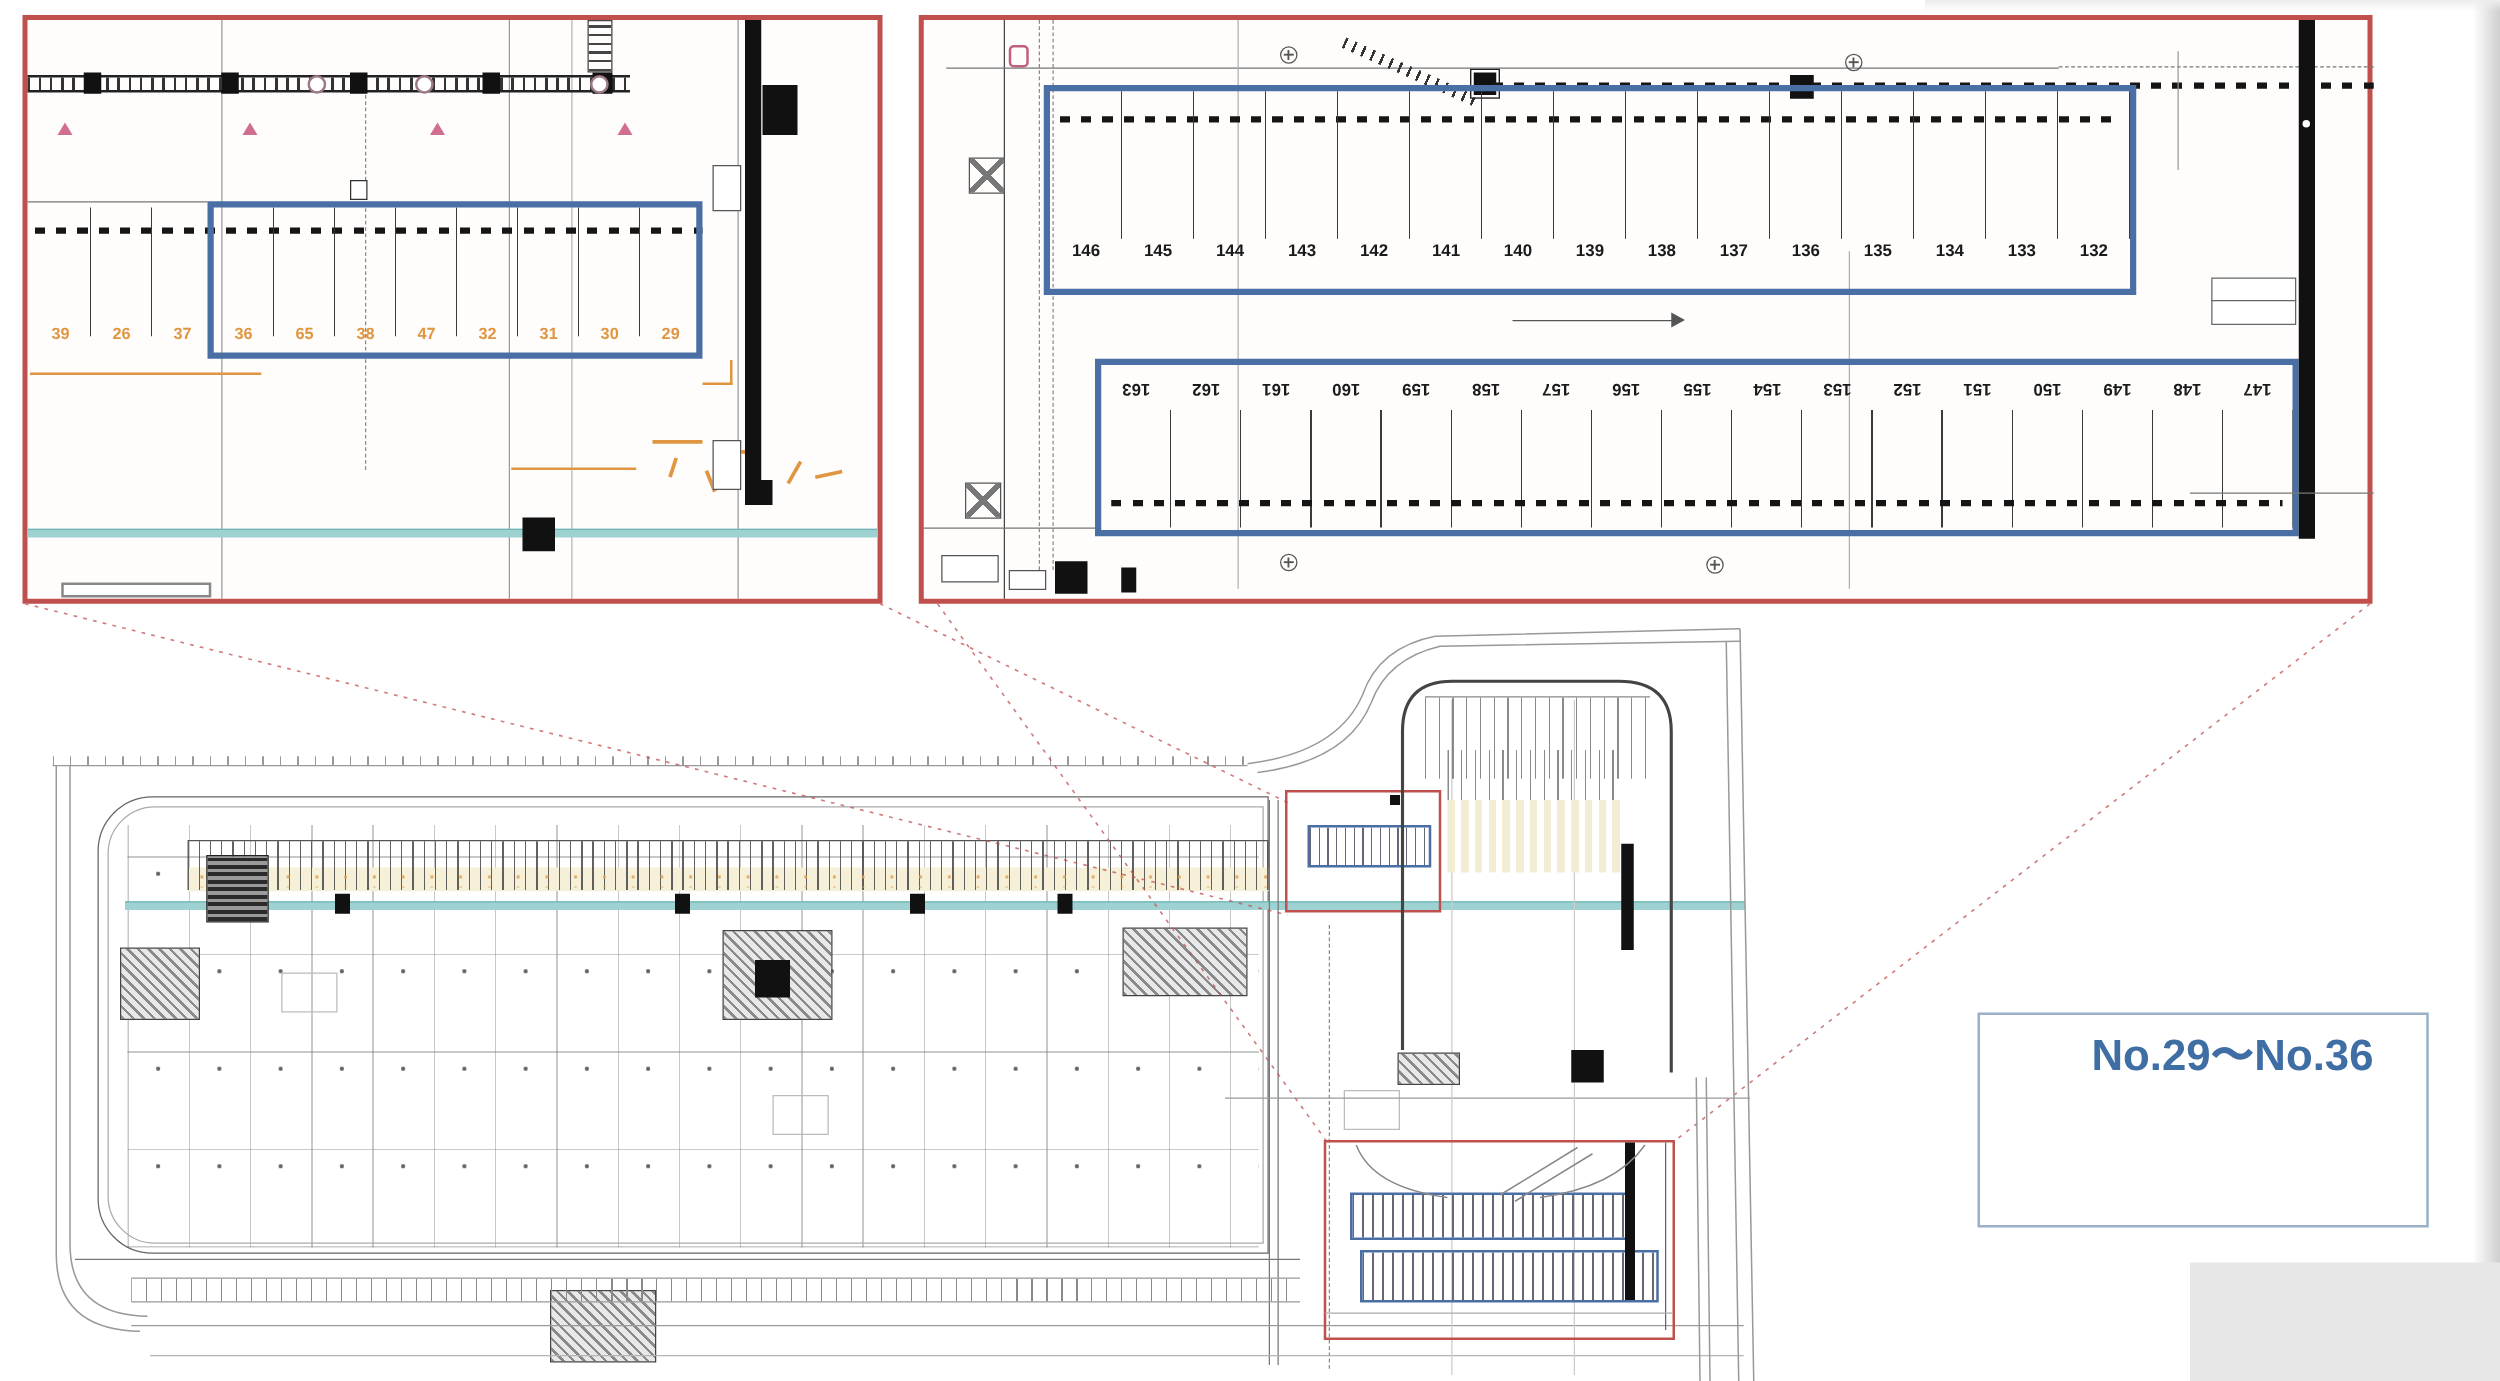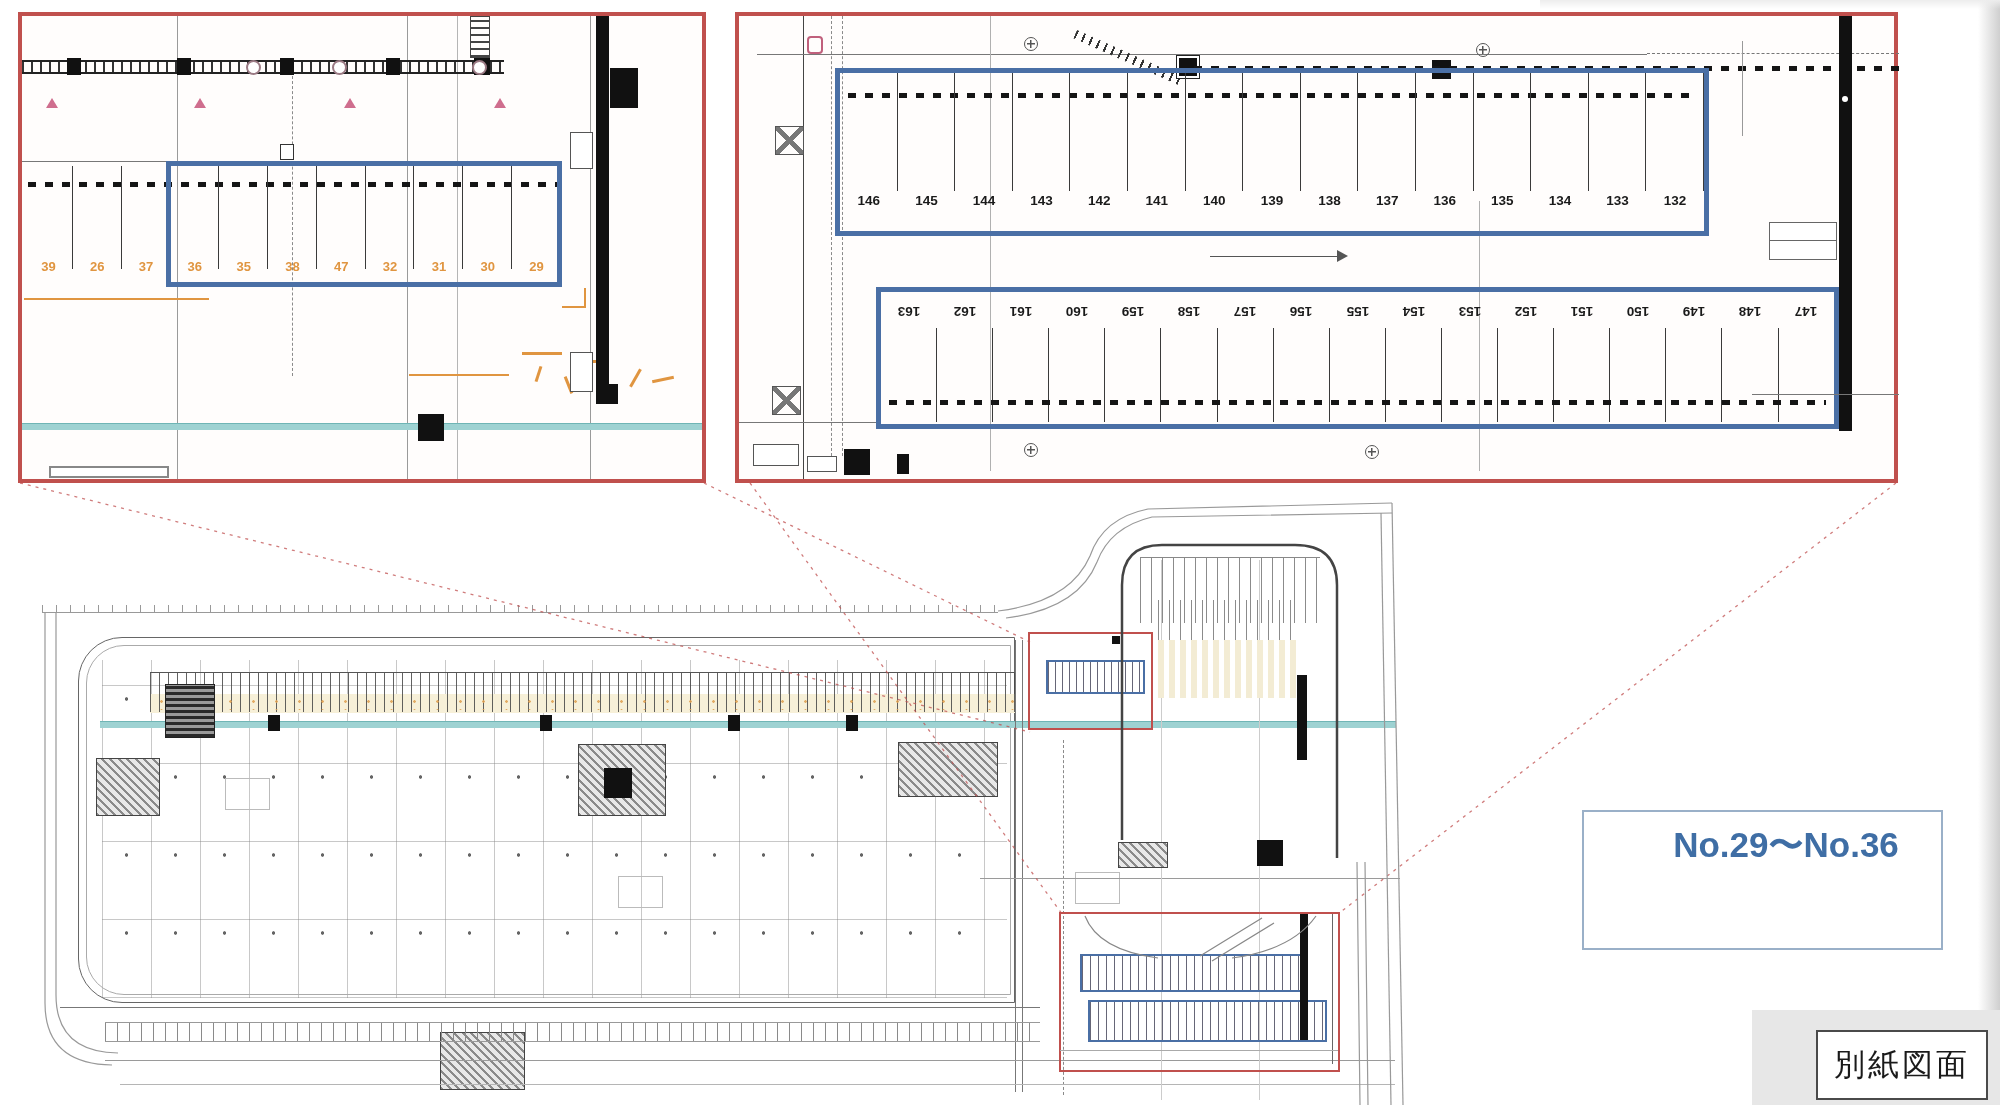--- a/index.html
+++ b/index.html
@@ -172,21 +172,21 @@
 
     <div class="abs hline" style="left:0;top:145px;width:144px;border-top:1.5px solid #777;"></div>
     <div class="abs wheelstop" style="left:6px;top:166px;width:534px;"></div>
     <div class="abs dividers" style="left:2px;top:150px;width:537px;height:103px;--p1:47.8px;--p2:48.8px;"></div>
     <div class="abs numrow orange-num" style="left:2px;top:240px;width:537px;height:20px;">
 
     <span>39</span>
         <span>26</span>
         <span>37</span>
         <span>36</span>
-        <span>35</span>
+        <span>65</span>
         <span>38</span>
         <span>47</span>
         <span>32</span>
         <span>31</span>
         <span>30</span>
         <span>29</span>
       </div>
 
     <div class="abs blue-box" style="left:144px;top:145px;width:396px;height:126px;"></div>
 
@@ -295,21 +295,18 @@
     <div class="abs hline" style="left:1030px;top:224px;width:68px;border-top-color:#666;"></div>
     <div class="abs hline" style="left:1013px;top:378px;width:147px;border-top-color:#777;"></div>
 
     <div class="abs hline" style="left:0;top:406px;width:137px;border-top-color:#777;"></div>
     <div class="abs blkwall" style="left:105px;top:433px;width:26px;height:26px;"></div>
     <div class="abs whitebox" style="left:14px;top:428px;width:46px;height:22px;"></div>
     <div class="abs whitebox" style="left:68px;top:440px;width:30px;height:16px;"></div>
     <div class="abs blkwall" style="left:158px;top:438px;width:12px;height:20px;"></div>
   </div>
 
-  <div class="abs summary" style="left:1582px;top:810px;width:361px;height:140px;padding-left:47px;">
+  <div class="abs summary" style="left:1582px;top:810px;width:361px;height:172px;padding-left:47px;">
     <div>No.29〜No.36</div>
   </div>
 
-  <div class="abs cornerlabel" style="left:1816px;top:1030px;width:172px;height:70px;">
-    <span>別紙図面</span>
-  </div>
 
 </div>
 
 </body></html>

